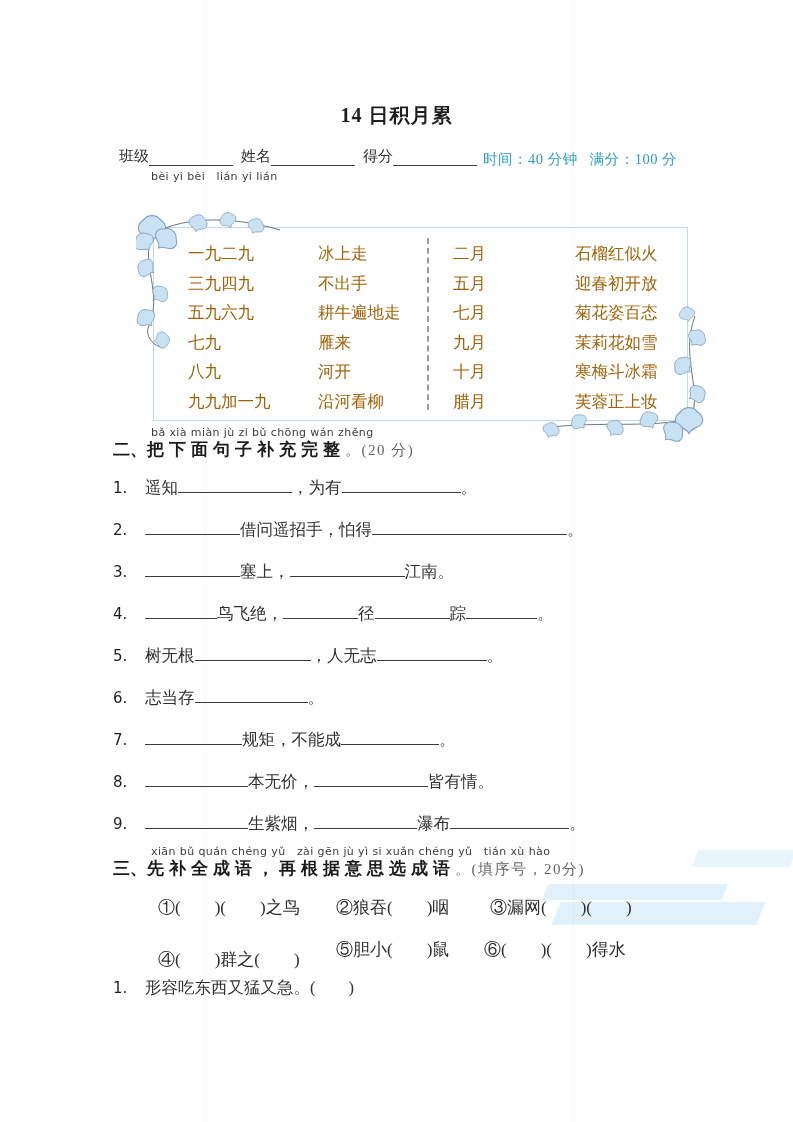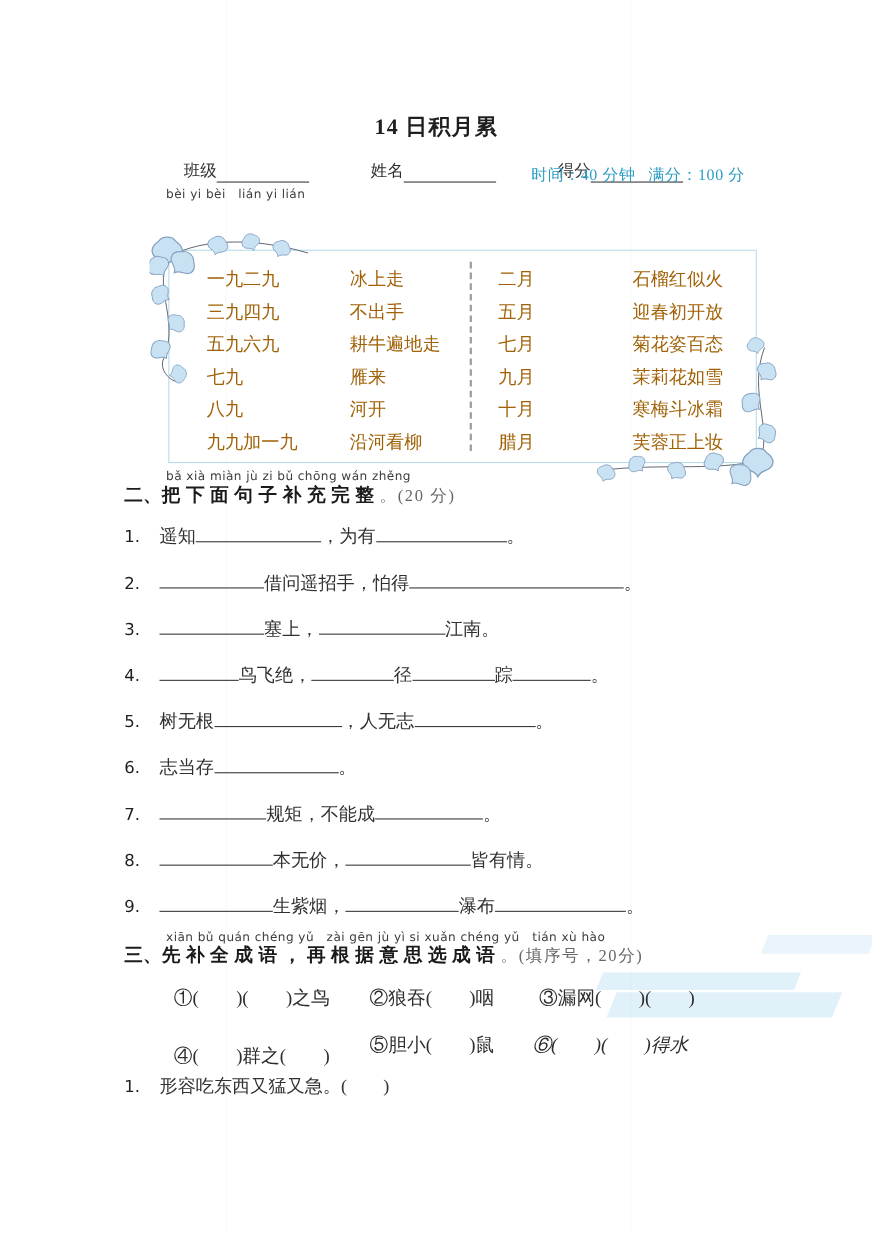--- a/index.html
+++ b/index.html
@@ -6,21 +6,21 @@
   .page{position:relative;width:793px;height:1122px;background:#ffffff;overflow:hidden;
         font-family:"Liberation Serif","DejaVu Serif",serif;color:#333;}
   .abs{position:absolute;}
   .scanline{position:absolute;top:0;bottom:0;width:1px;background:rgba(0,0,0,0.028);}
   
   .title{left:0;top:102px;width:100%;text-align:center;font-size:20px;font-weight:bold;
          letter-spacing:1px;color:#1f1f1f;}
   
   .header-row{left:119px;top:147px;display:flex;align-items:flex-end;font-size:15px;color:#2f2f2f;}
   .hgroup{display:flex;align-items:flex-end;margin-right:8px;}
-  .hlabel{line-height:19px;margin-left:48px;}
+  .hlabel{line-height:19px;}
   .hblank{display:inline-block;width:84px;height:16px;border-bottom:1.5px solid #3a3a3a;}
   .time-score{left:483px;top:150px;font-size:14.5px;color:#2b9cc4;letter-spacing:0.5px;text-align:center;}
   .ts-gap{display:inline-block;width:12px;}
   
   .sec{white-space:nowrap;}
   .pinyin{margin-left:38px;font-family:"DejaVu Sans","Liberation Sans",sans-serif;
           font-size:11px;line-height:13px;color:#3d3d3d;letter-spacing:0.4px;}
   .sec-line{font-size:17px;line-height:22px;color:#1b1b1b;}
   .sec-num{font-weight:bold;}
   .sec-title{font-weight:bold;letter-spacing:5px;}
@@ -173,20 +173,20 @@
       <span class="sec-num">三、</span><span class="sec-title">先补全成语，再根据意思选成语</span><span class="sec-score">。(填序号，20分)</span>
     </div>
   </div>
 
   <div id="sec3-idioms">
       <div class="idiom" style="left: 158px; top: 897px;">①(　　)(　　)之鸟</div>
       <div class="idiom" style="left: 336px; top: 897px;">②狼吞(　　)咽</div>
       <div class="idiom" style="left: 490px; top: 897px;">③漏网(　　)(　　)</div>
       <div class="idiom" style="left: 158px; top: 939px; margin-top: 10px;">④(　　)群之(　　)</div>
       <div class="idiom" style="left: 336px; top: 939px;">⑤胆小(　　)鼠</div>
-      <div class="idiom" style="left: 484px; top: 939px; font-style: italic;">⑥(　　)(　　)得水</div>
+      <div class="idiom" style="left: 484px; top: 939px;">⑥(　　)(　　)得水</div>
     </div>
 
   <div class="abs q-row">
     <span class="item-num">1.</span><span>形容吃东西又猛又急。(　　)</span>
   </div>
 
 </div>
 
 </body></html>

